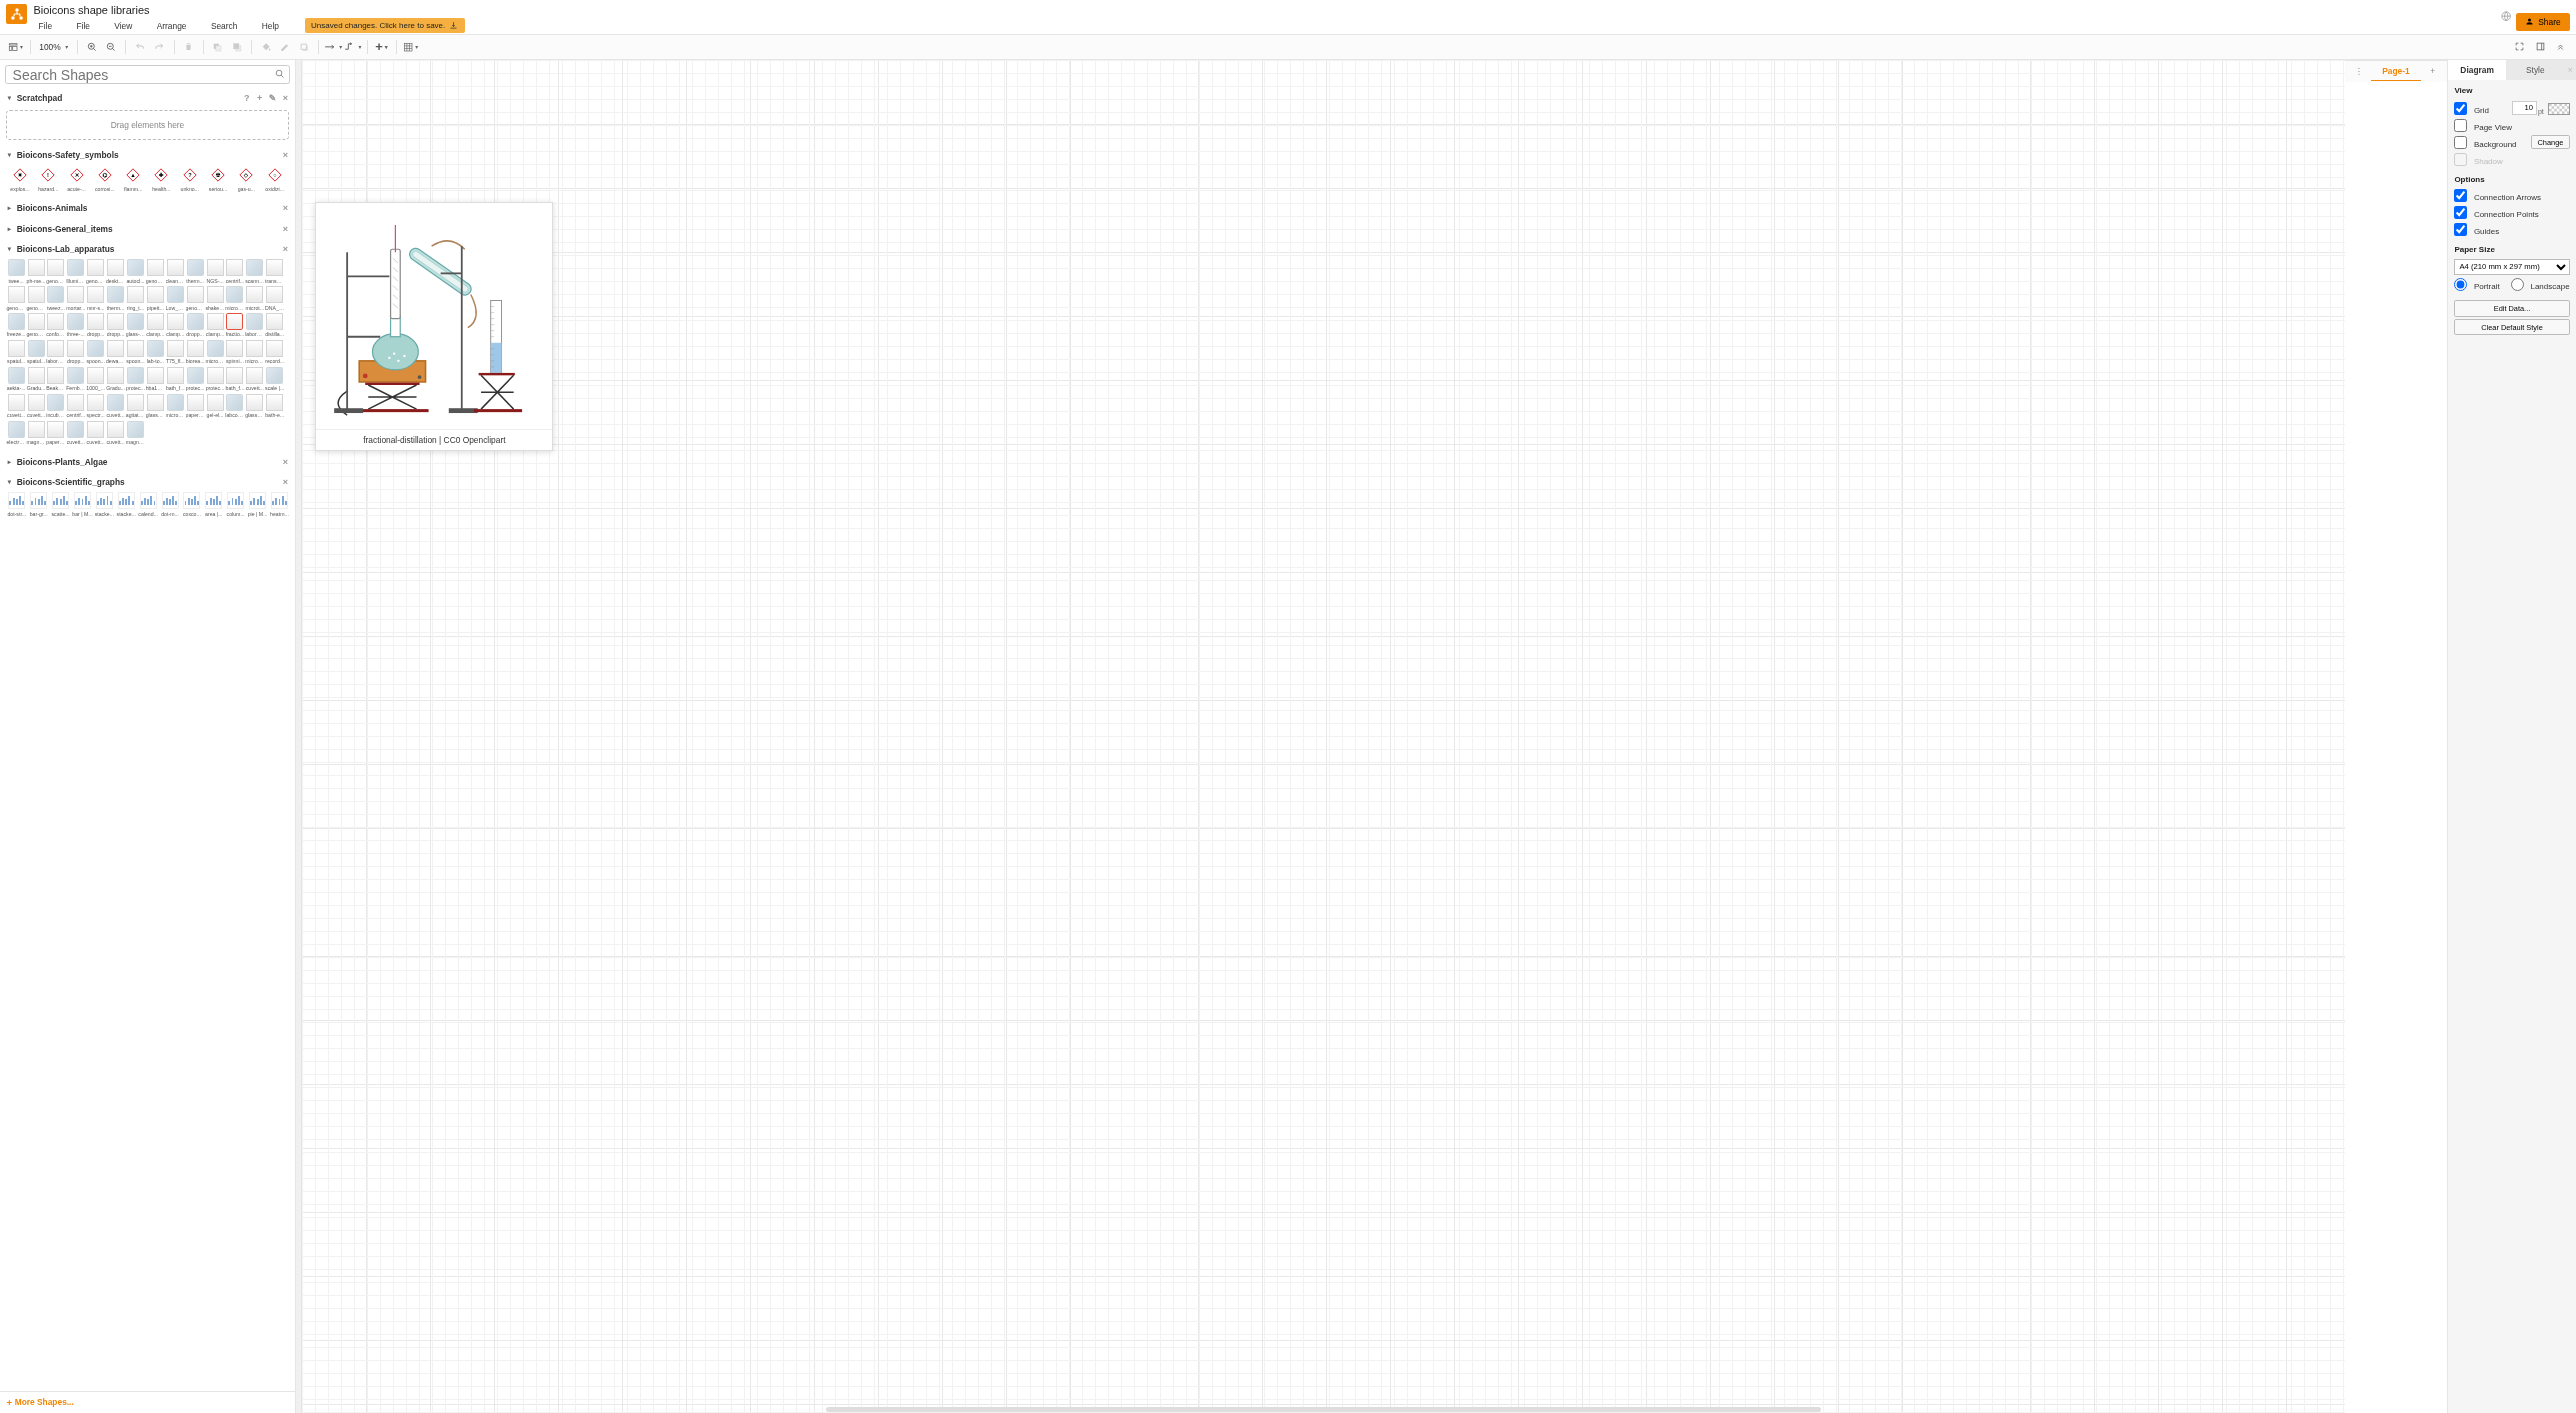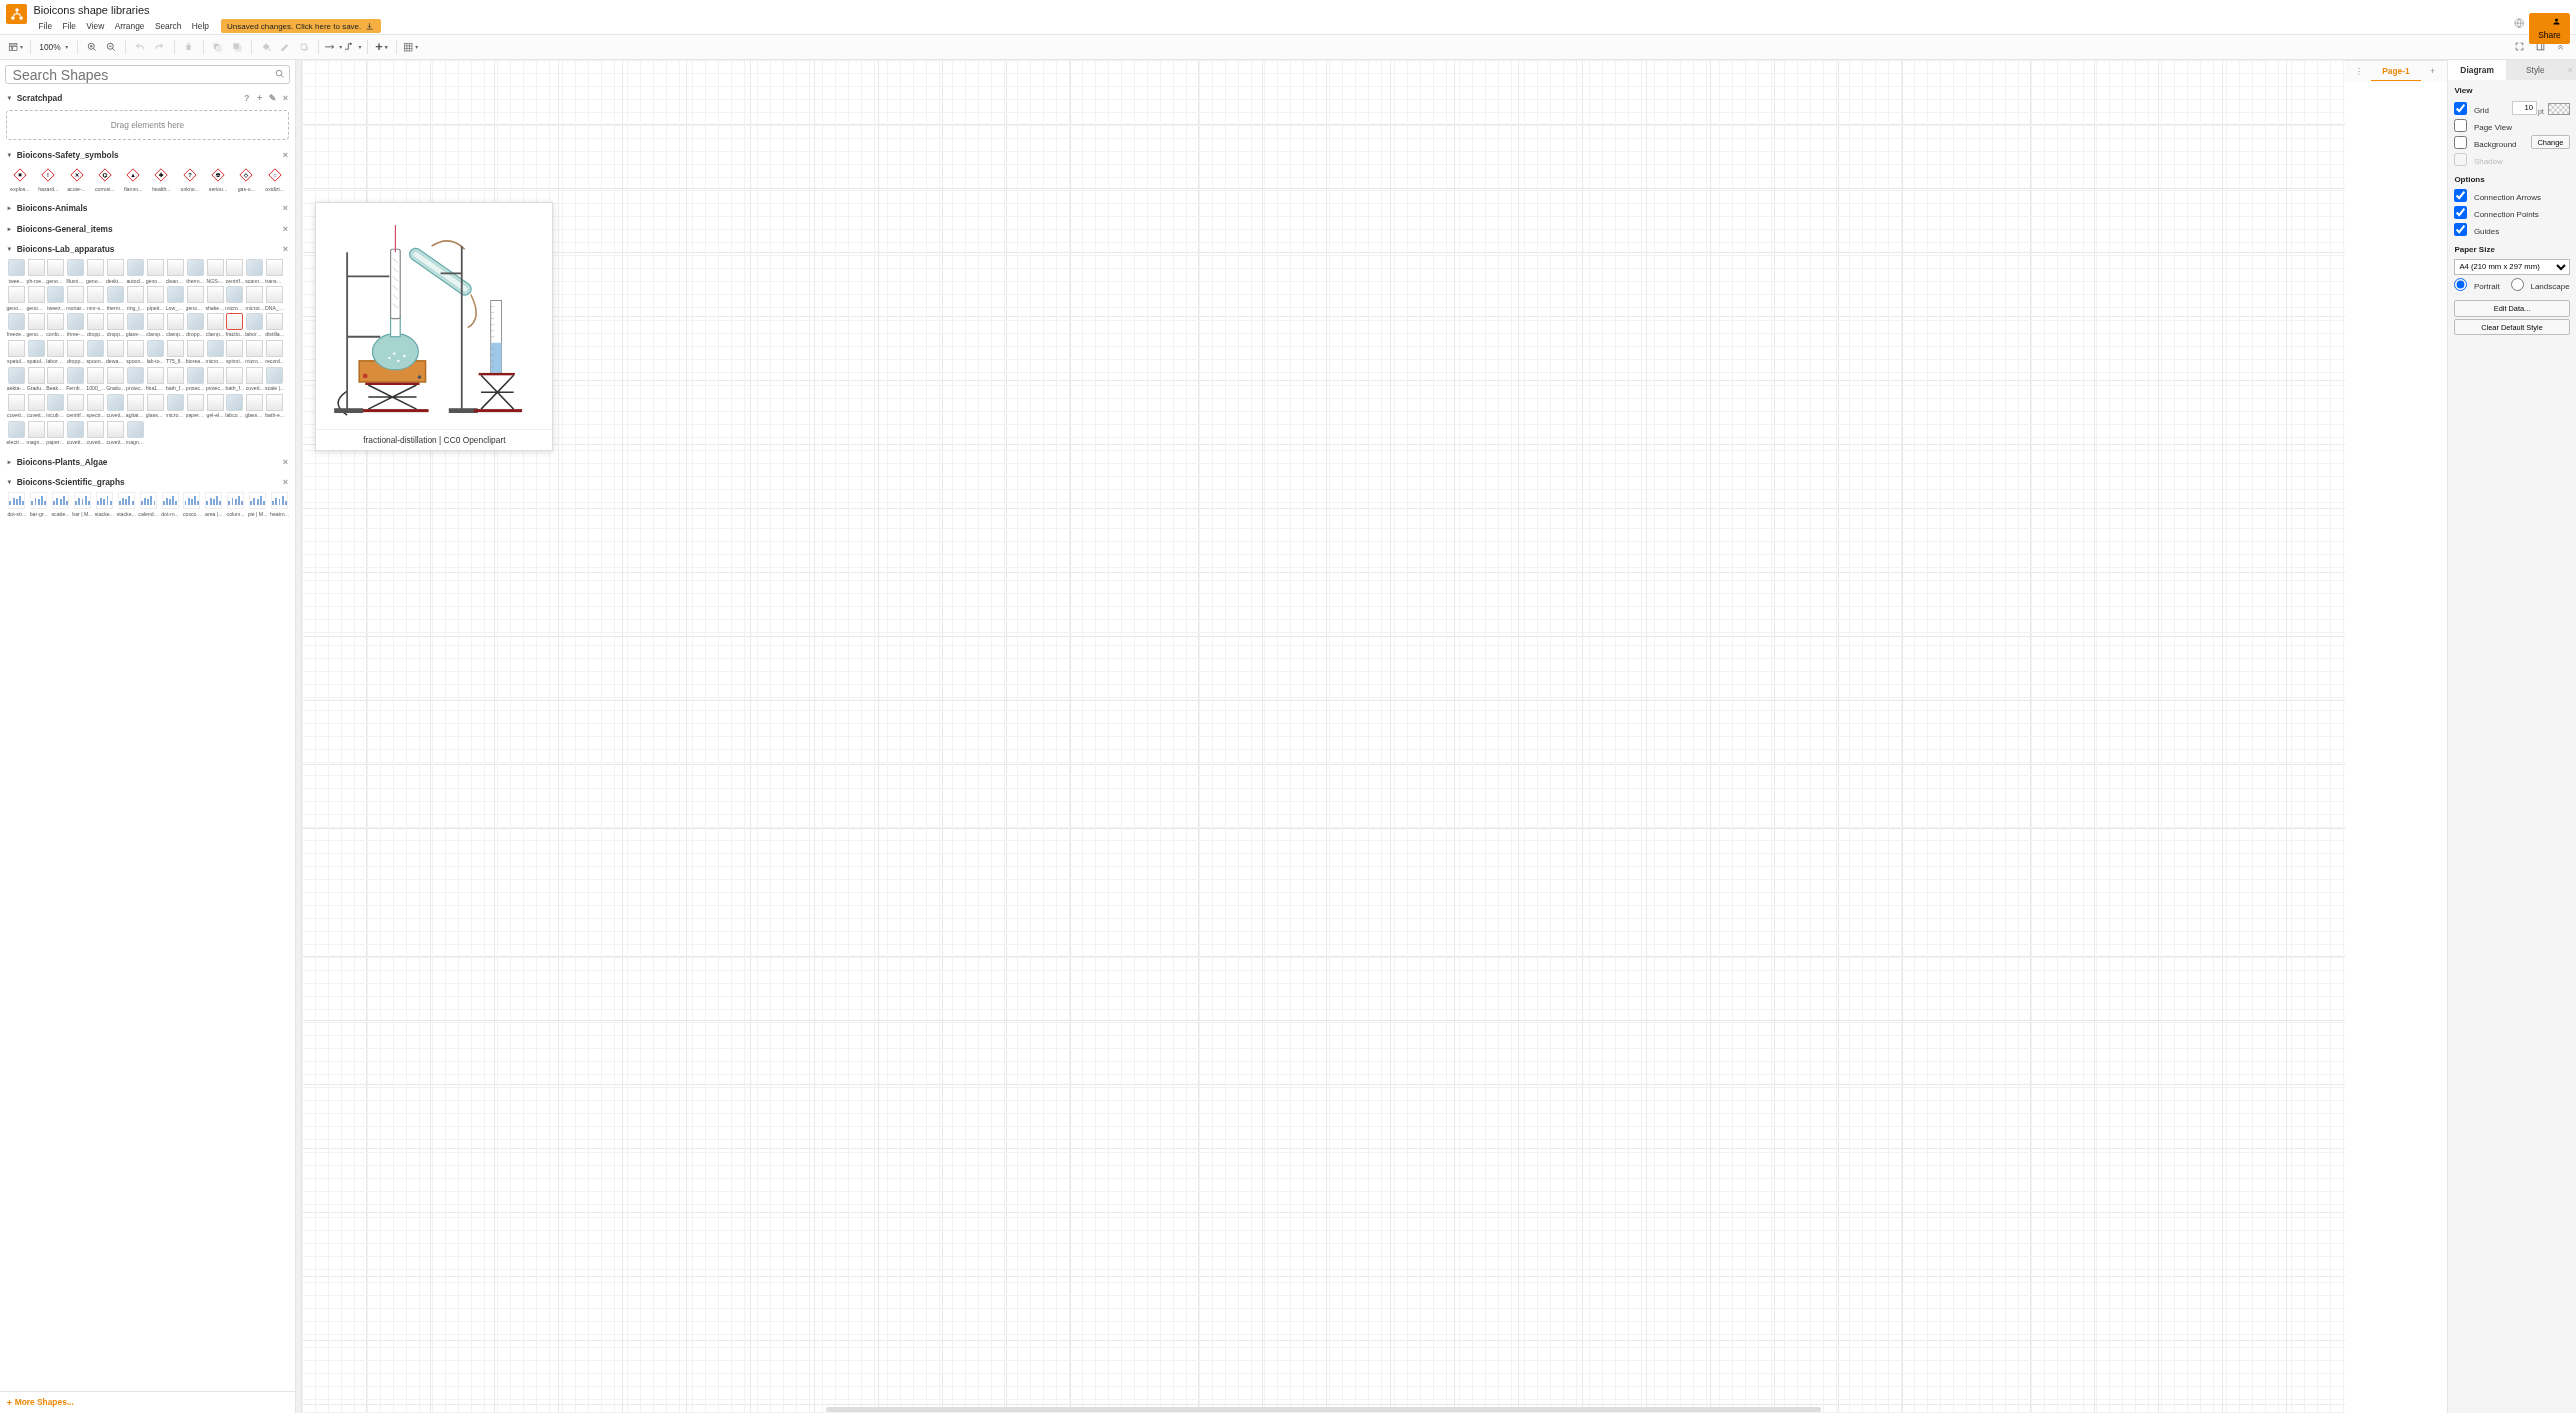--- a/index.html
+++ b/index.html
@@ -7,26 +7,26 @@
 body { background: #fff; font-size: 8.4px; color: #333; }
 
 .app { display: flex; flex-direction: column; height: 100%; }
 
 
 .titlebar { display: flex; align-items: flex-start; padding: 3.9px 6.4px 0 6.4px; gap: 6.4px; border-bottom: 0; }
 .logo { width: 20.6px; height: 20.6px; background: #f08705; border-radius: 1.9px; display:flex; align-items:center; justify-content:center; }
 .logo svg { width:14px; height:14px; }
 .title-block { flex: 1; display: flex; flex-direction: column; }
 .doc-title { font-size: 11px; font-weight: 400; color: #222; margin-bottom: 2.6px; }
-.menubar { display: flex; align-items: center; gap: 0; }
+.menubar { display: flex; align-items: flex-start; gap: 14px; }
 .menubar .menu-item { padding: 2.6px 5.2px; cursor: pointer; border-radius: 1.3px; }
 .save-banner { margin-left: 6.4px; background: #f5b041; color: #222; padding: 2.6px 6.4px; border-radius: 1.9px; display: inline-flex; align-items: center; gap: 3.9px; font-size: 8px; cursor:pointer;}
 .header-right { display: flex; align-items: center; gap: 5.2px; position:absolute; right:6.4px; top:3.9px;}
 .globe-icon { color:#666; cursor:pointer; }
-.share-btn { background: #f08705; color: #000; padding: 3.9px 9px; border-radius: 2.6px; font-size: 8.4px; display: inline-flex; align-items: flex-end; gap: 3.9px; cursor:pointer; margin-top:9px;flex-direction:column;}
+.share-btn { background: #f08705; color: #000; padding: 3.9px 9px; border-radius: 2.6px; font-size: 8.4px; display: inline-flex; align-items: flex-start; gap: 3.9px; cursor:pointer; margin-top:9px;}
 .share-btn svg { width:9px; height:9px; fill:#000; }
 
 
 .toolbar { display: flex; align-items: center; padding: 2.6px 6.4px; border-top: 0.6px solid #e5e5e5; border-bottom: 0.6px solid #e5e5e5; gap: 1.3px; background: #fbfbfb; height: 26px; }
 .toolbar .sep { width: 0.6px; height: 14px; background: #e0e0e0; margin: 0 3.9px; }
 .toolbar .btn { width: 18px; height: 18px; display: inline-flex; align-items: center; justify-content: center; cursor: pointer; border-radius: 1.3px; color:#555; }
 .toolbar .btn.disabled { color: #bbb; cursor: default; }
 .zoom { display: flex; align-items:center; gap:2.6px; padding:0 3.9px; cursor:pointer; }
 .toolbar-right { margin-left: auto; display: flex; gap: 2.6px; }
 .caret::after { content:"▾"; font-size:5.8px; margin-left:1.9px; color:#666; }

